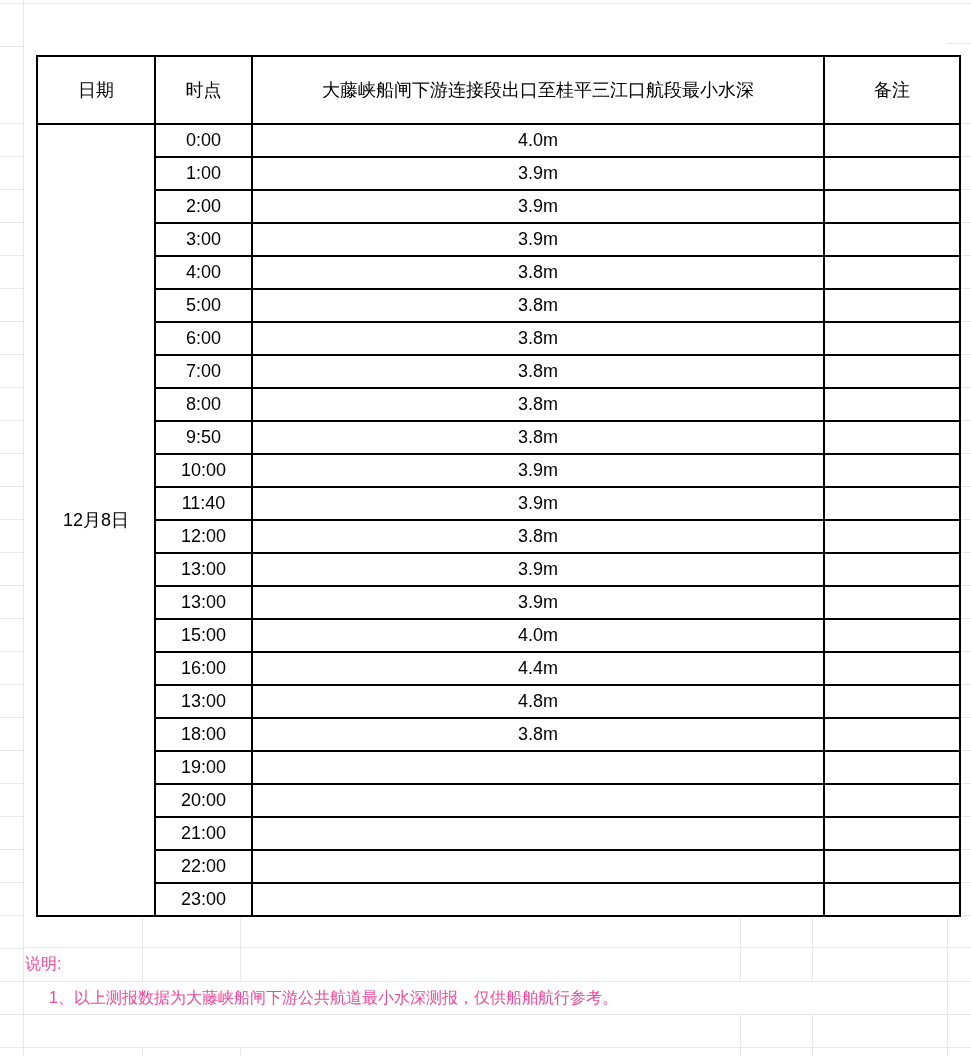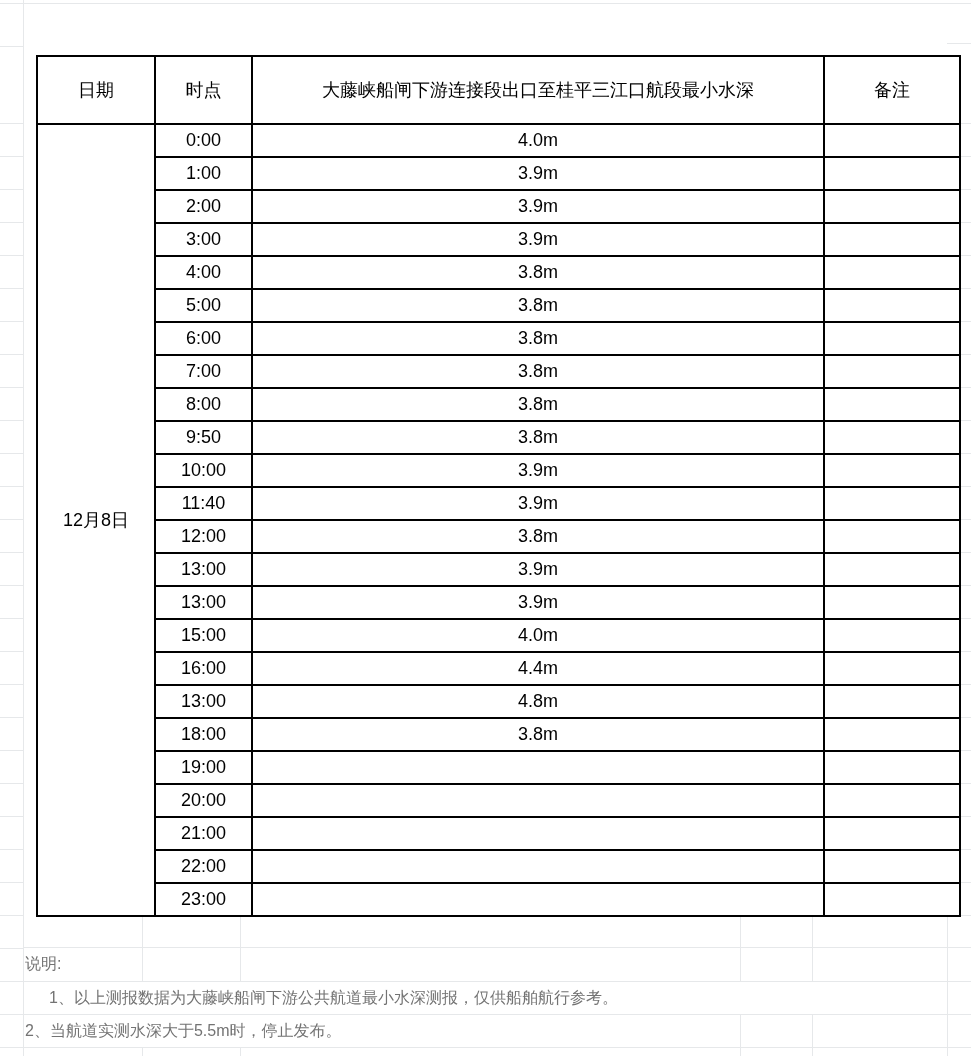--- a/index.html
+++ b/index.html
@@ -34,21 +34,21 @@
   }
   #tbl th,#tbl td{
     border:2px solid #000000;padding:0;margin:0;
     text-align:center;vertical-align:middle;
     font-size:18px;font-weight:400;background:#ffffff;overflow:hidden;
   }
   #tbl thead tr{height:68px;}
   #tbl tbody tr{height:33px;}
   
   .note{
-    position:absolute;left:25px;font-size:16px;color:#737373;
+    position:absolute;left:25px;font-size:16px;color:#ec4899;
     white-space:nowrap;background:transparent;
   }
   #note-label{top:947px;height:34px;line-height:34px;}
   #note-1{top:981px;height:33px;line-height:33px;padding-left:24px;}
   #note-2{top:1014px;height:33px;line-height:33px;}
 </style>
 </head>
 <body>
 
 <div id="page">
@@ -210,15 +210,14 @@
         <tr>
           <td>23:00</td>
           <td></td>
           <td></td>
         </tr>
       </tbody>
   </table>
 
   <div class="note" id="note-label">说明:</div>
   <div class="note" id="note-1">1、以上测报数据为大藤峡船闸下游公共航道最小水深测报，仅供船舶航行参考。</div>
-  <div class="note" id="note-2">2、当航道实测水深大于5.5m时，停止发布。</div>
 
 </div>
 
 </body></html>

